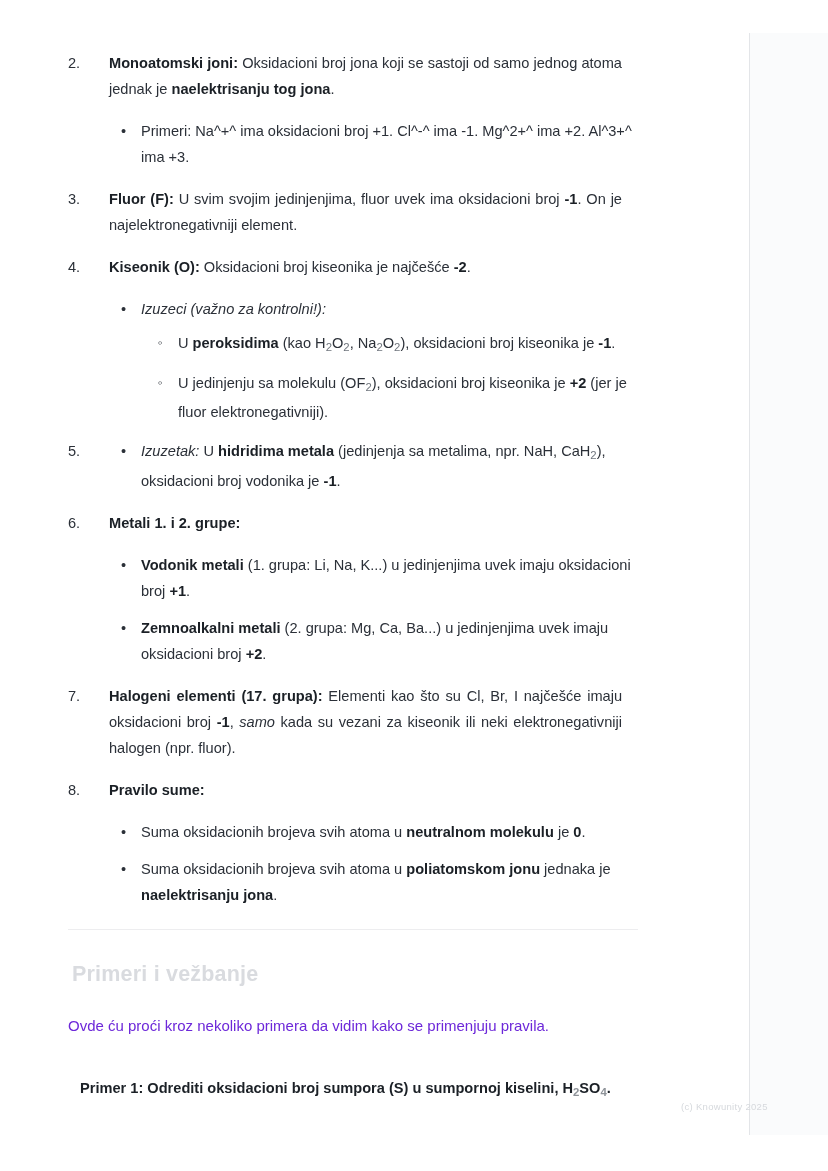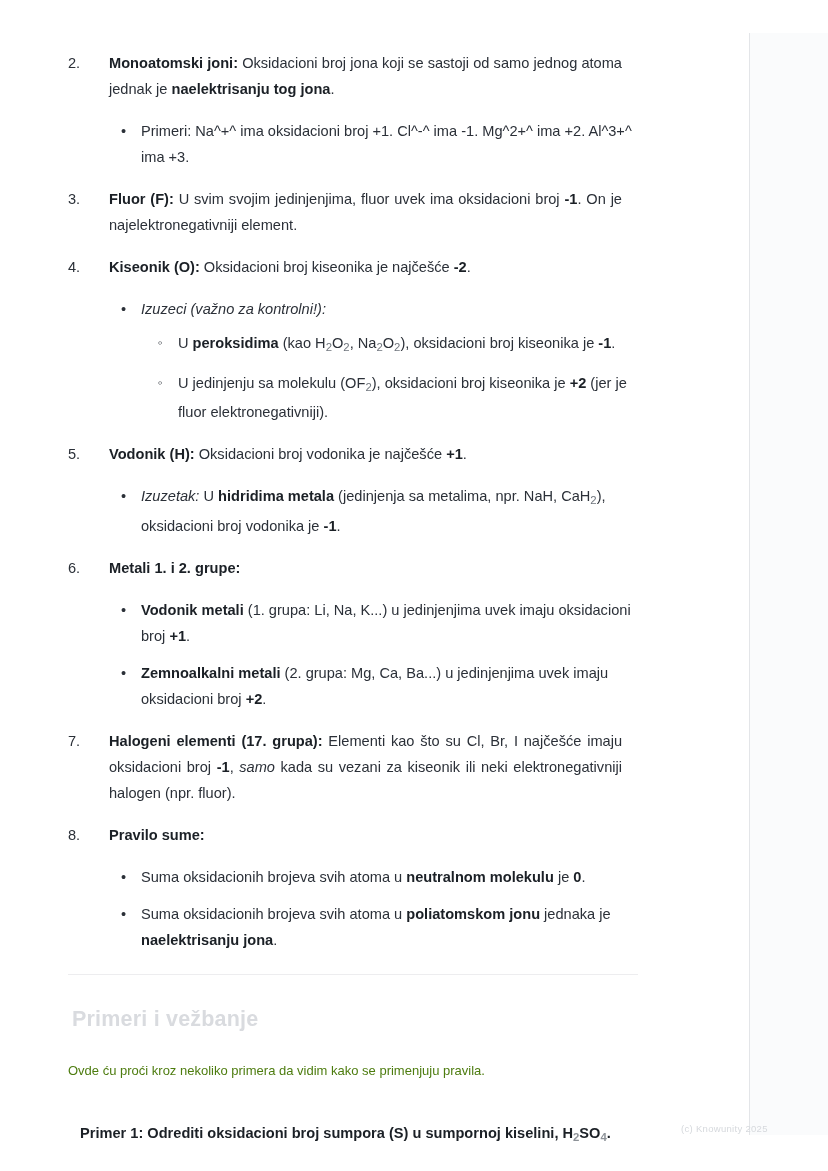--- a/index.html
+++ b/index.html
@@ -140,23 +140,23 @@
   .section-heading {
     font-size: 21.5px;
     font-weight: bold;
     color: #d9dbdf;
     letter-spacing: 0.2px;
     margin: 4px;
     line-height: 30px;
   }
 
   .body-para {
-    font-size: 13px;
-    line-height: 26px;
-    color: #4d7c0f;
+    font-size: 15px;
+    line-height: 26px;
+    color: #6d28d9;
     margin: 0;
     text-align: left;
   }
 
   .example-para {
     font-size: 14.6px;
     line-height: 26px;
     color: #1b2026;
     font-weight: bold;
     margin: 12px;
@@ -167,21 +167,20 @@
 
   .watermark {
     position: absolute;
     left: 681px;
     top: 1101px;
     font-size: 9.5px;
     color: #d6d9dd;
     letter-spacing: 0.3px;
     font-family: "Liberation Sans", sans-serif;
     white-space: nowrap;
-    margin-top: 22px;
   }
 
   .block-gap-1 { height: 21px; }
   .block-gap-2 { height: 25px; }
   .block-gap-3 { height: 20px; }
   .block-gap-4 { height: 24px; }
 </style>
 </head>
 <body>
 
@@ -224,21 +223,20 @@
                 <span class="bullet-o">◦</span>
                 <span>U jedinjenju sa molekulu (OF</span><span class="sub">2</span><span>), oksidacioni broj kiseonika je </span><b>+2</b><span> (jer je fluor elektronegativniji).</span>
               </li>
             </ul>
           </li>
         </ul>
       </li>
 
       <li class="num-item">
         <span class="marker">5.</span>
-        <p class="para"><b>Vodonik (H):</b><span> Oksidacioni broj vodonika je najčešće </span><b>+1</b><span>.</span></p>
         <ul class="sub-list">
           <li>
             <span class="bullet">•</span>
             <i>Izuzetak:</i><span> U </span><b>hidridima metala</b><span> (jedinjenja sa metalima, npr. NaH, CaH</span><span class="sub">2</span><span>), oksidacioni broj vodonika je </span><b>-1</b><span>.</span>
           </li>
         </ul>
       </li>
 
       <li class="num-item">
         <span class="marker">6.</span>

